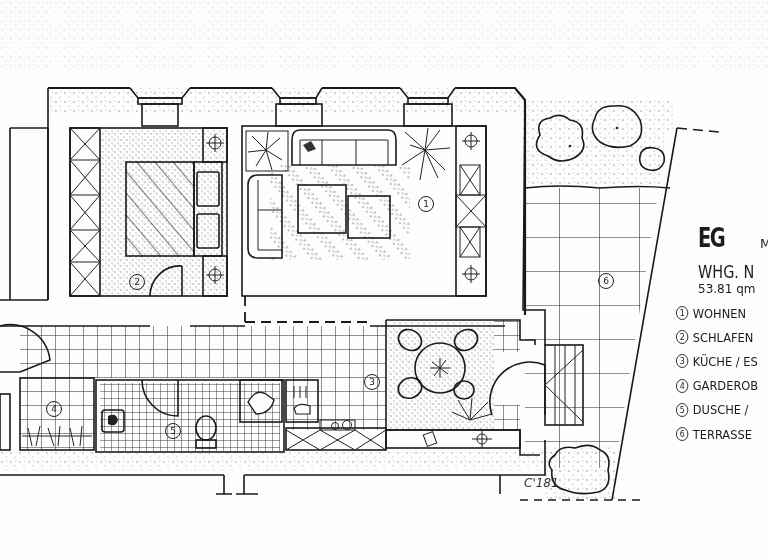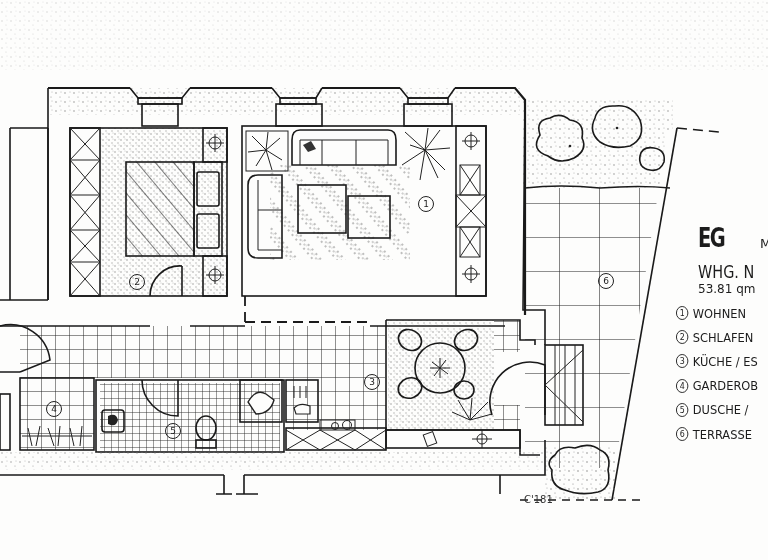--- a/index.html
+++ b/index.html
@@ -10,21 +10,21 @@
   .thin{stroke:#222;fill:none;stroke-width:1;}
   .legend{position:absolute;left:676px;top:222px;color:#1c1c1c;font-family:"DejaVu Sans",sans-serif;white-space:nowrap;}
   .legend .eg{font-size:27px;font-weight:bold;letter-spacing:-2px;transform:scaleX(0.72);transform-origin:left;display:inline-block;position:absolute;left:22px;top:0;}
   .legend .m{position:absolute;left:84px;top:14px;font-size:13px;}
   .legend .whg{position:absolute;left:22px;top:40px;font-size:17px;transform:scaleX(0.85);transform-origin:left;}
   .legend .area{position:absolute;left:22px;top:60px;font-size:12px;text-align:right;}
   .legend ul{list-style:none;margin:0;padding:0;position:absolute;left:0;top:79px;}
   .legend li{font-size:13px;height:24.2px;display:flex;align-items:center;transform:scaleX(0.88);transform-origin:left;}
   .legend .num{display:inline-block;width:12px;height:12px;border:1px solid #222;border-radius:50%;font-size:9px;line-height:12px;text-align:center;margin-right:5px;}
   .room-num{position:absolute;width:14px;height:14px;border:1.2px solid #222;border-radius:50%;font-size:9px;line-height:14px;text-align:center;color:#222;background:transparent;font-family:"DejaVu Sans",sans-serif;}
-  .sig{position:absolute;left:524px;top:494px;font-size:10px;color:#333;}
+  .sig{position:absolute;left:524px;top:476px;font-size:12px;color:#333;font-style:italic;}
 </style>
 </head>
 <body>
 
 <div id="plan">
 <svg width="768" height="560" viewBox="0 0 768 560">
   <defs>
     <pattern id="stip" width="9" height="9" patternUnits="userSpaceOnUse">
       <circle cx="2" cy="3" r="0.7" fill="#777"></circle>
       <circle cx="6" cy="7" r="0.6" fill="#888"></circle>

